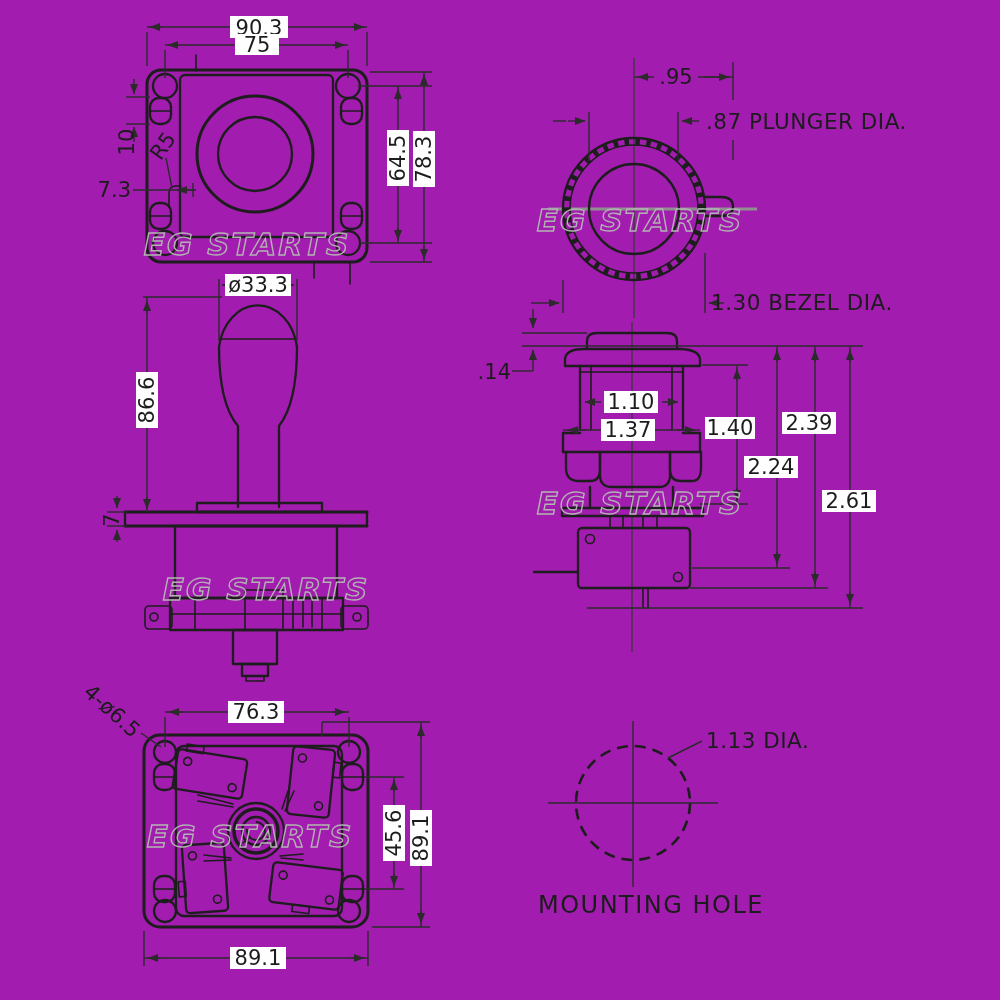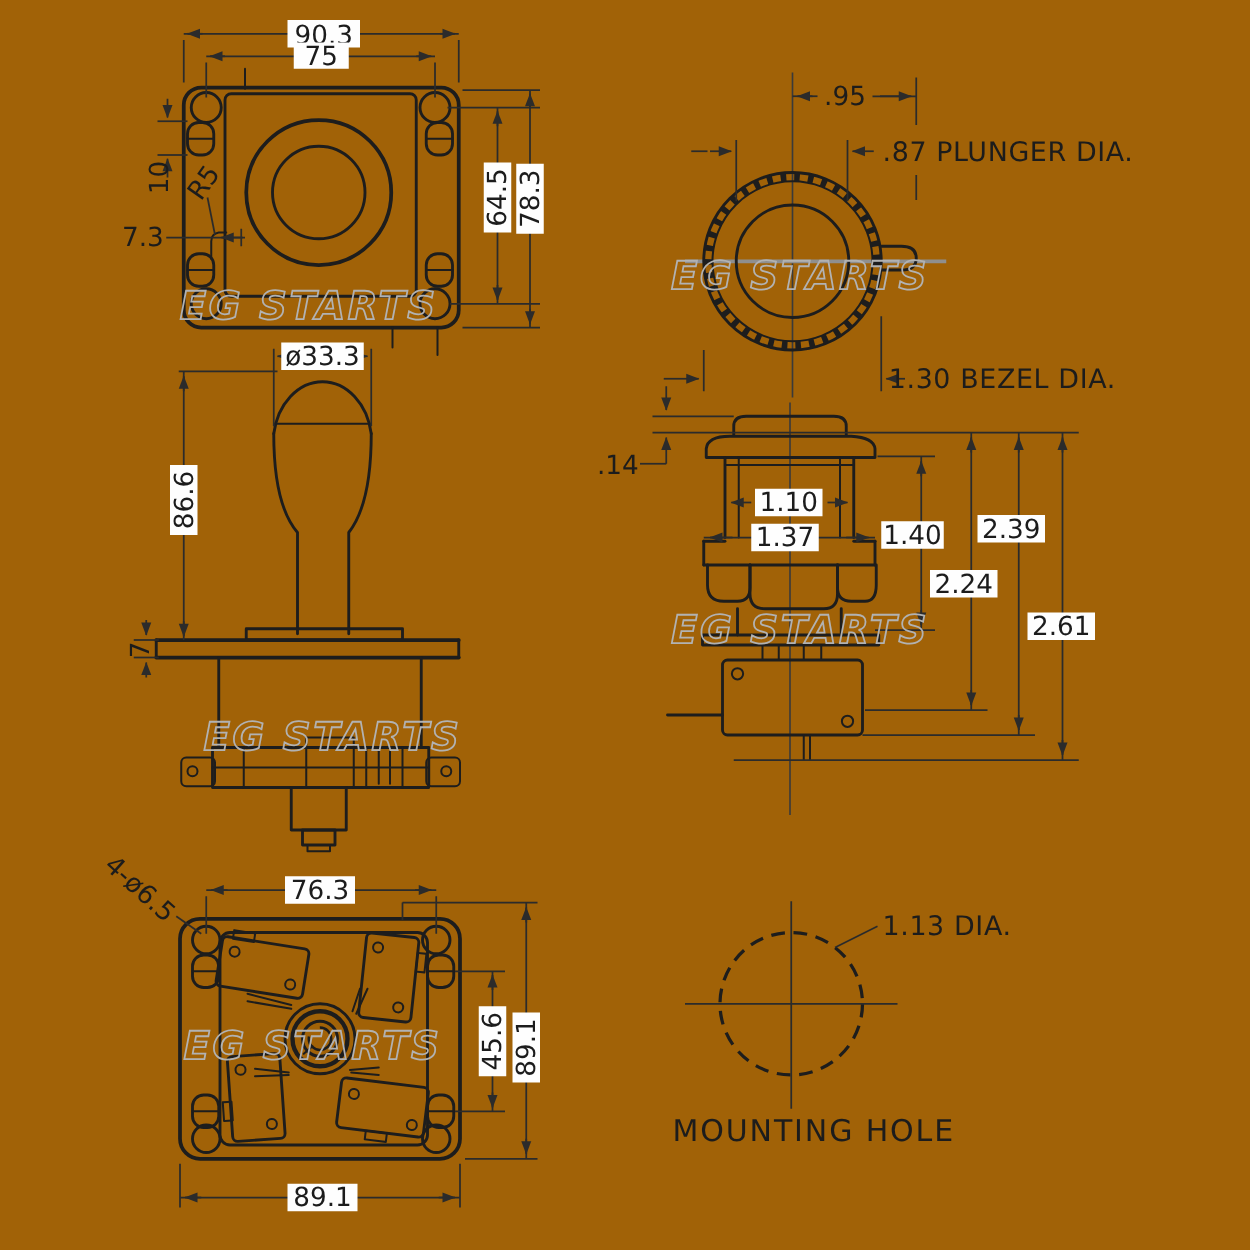--- a/index.html
+++ b/index.html
@@ -1,16 +1,16 @@
 <!DOCTYPE html>
 <html><head>
 <meta charset="utf-8">
 <style>
   html,body{margin:0;padding:0;background:#fff;}
-  .page{width:1000px;height:1000px;background:#a16207;position:relative;overflow:hidden;}
+  .page{width:1000px;height:1000px;background:#a21caf;position:relative;overflow:hidden;}
   svg{display:block;}
   svg text{font-family:"DejaVu Sans","Liberation Sans",sans-serif;fill:#1c1c1c;}
   .dim{font-size:21px;}
   .note{font-size:21.5px;letter-spacing:.5px;}
   .big{font-size:24px;letter-spacing:1.5px;}
   .mid{text-anchor:middle;}
   .end{text-anchor:end;}
   .wm{font-size:31px;font-weight:bold;font-style:italic;fill:none;stroke:#b2b2b2;stroke-width:1.4px;letter-spacing:2px;text-anchor:middle;}
   .ol{fill:none;stroke:#1d1d1d;stroke-width:2.3;stroke-linejoin:round;stroke-linecap:round;}
   .ol3{fill:none;stroke:#1d1d1d;stroke-width:3;stroke-linejoin:round;stroke-linecap:round;}

